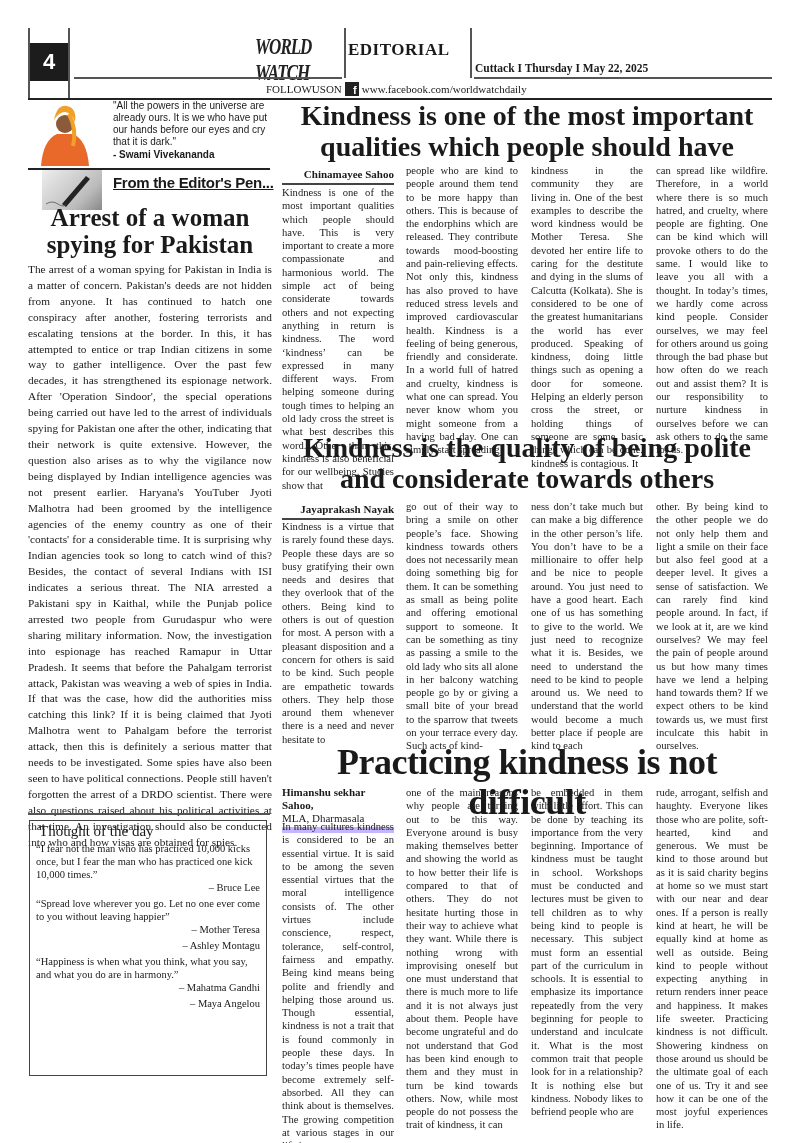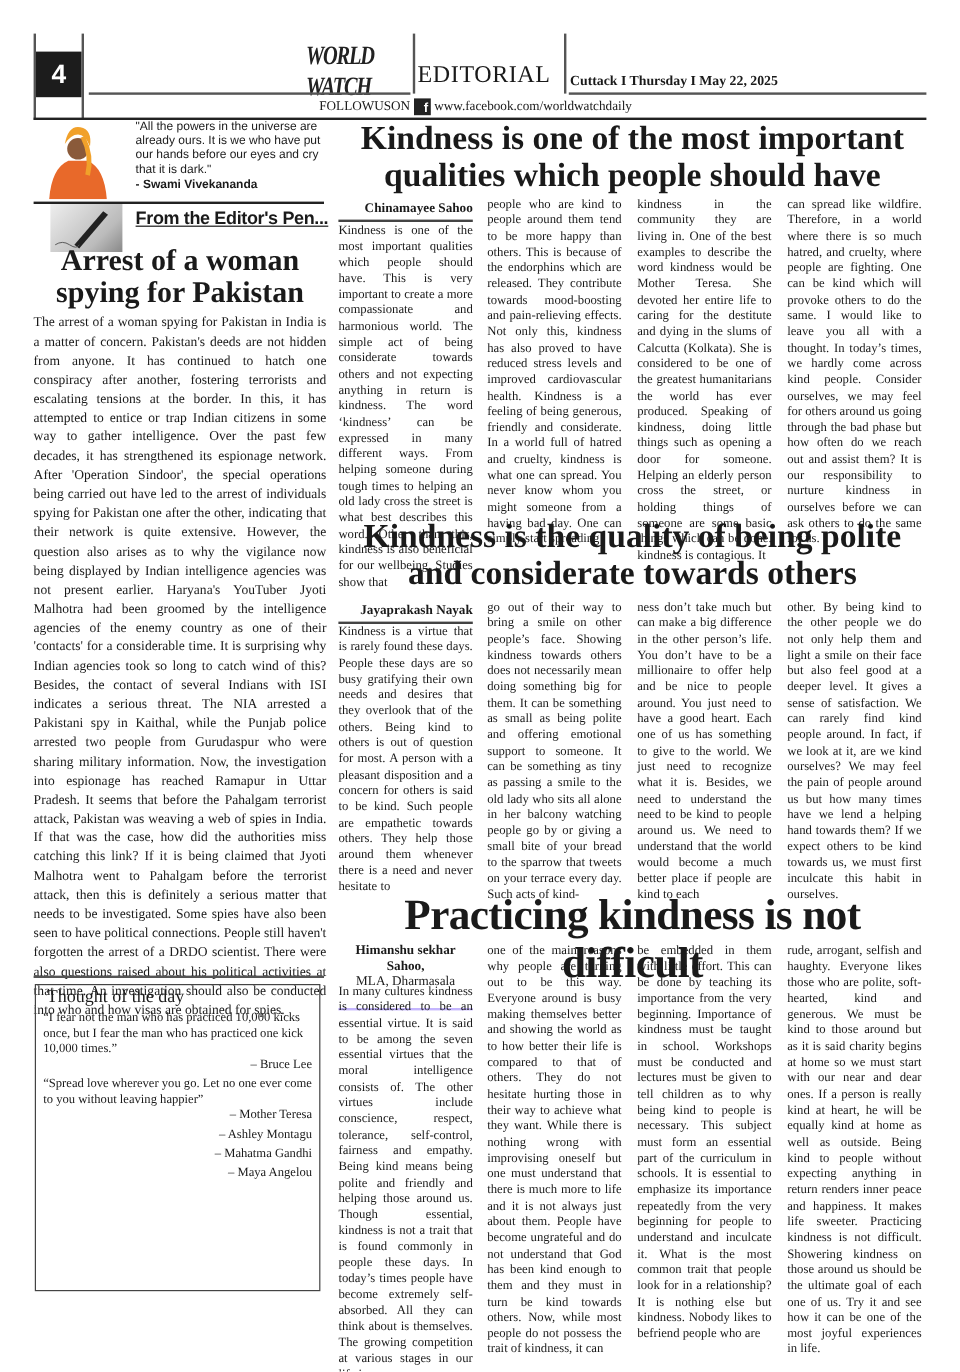--- a/index.html
+++ b/index.html
@@ -2,21 +2,21 @@
 <html><head>
 <meta charset="utf-8">
 <style>
   html, body { margin:0; padding:0; background:#ffffff; }
   body { width:800px; height:1143px; position:relative; overflow:hidden; font-family:"Liberation Serif", serif; color:#1a1a1a; }
   .abs { position:absolute; }
   .page-num { left:30px; top:43px; width:38px; height:38px; background:#1c1c1c; color:#fff; font-family:"Liberation Sans", sans-serif; font-weight:bold; font-size:22px; display:flex; align-items:center; justify-content:center; }
   .vline { background:#555; width:2px; }
   .hline { background:#555; height:2px; }
   .logo { left:255px; top:44px; width:88px; height:32px; font-family:"Liberation Serif", serif; font-weight:bold; font-style:italic; font-size:17px; letter-spacing:-1px; color:#222; display:flex; align-items:center; transform:scaleY(1.3); }
-  .section-label { left:348px; top:40px; font-family:"Liberation Serif", serif; font-weight:normal; font-size:20px; letter-spacing:0.5px;margin-top:11px; }
+  .section-label { left:348px; top:40px; font-family:"Liberation Serif", serif; font-weight:bold; font-size:17px; letter-spacing:0.5px; }
   .dateline { left:475px; top:62px; font-size:11.5px; font-weight:bold; }
   .follow { left:266px; top:82px; font-size:11px; display:flex; align-items:center; gap:3px; }
   .fb { width:14px; height:14px; background:#222; color:#fff; font-family:"Liberation Sans", sans-serif; font-weight:bold; font-size:11px; display:flex; align-items:flex-end; justify-content:flex-end; padding-right:2px; box-sizing:border-box; }
   .swami-img { left:37px; top:100px; width:56px; height:66px; }
   .swami-quote { left:113px; top:100px; width:156px; font-family:"Liberation Sans", sans-serif; font-size:10px; line-height:12px; }
   .swami-attr { display:block; text-align:left; font-weight:bold; margin-top:1px; }
   .pen-img { left:42px; top:170px; width:60px; height:40px; background:linear-gradient(135deg,#eee,#bbb 70%,#888); }
   .editor-pen { left:113px; top:174px; font-family:"Liberation Sans", sans-serif; font-weight:bold; font-size:15px; text-decoration:underline; letter-spacing:-0.3px; }
   .ed-headline { left:28px; top:204px; width:244px; text-align:center; font-family:"Liberation Serif", serif; font-weight:bold; font-size:25px; line-height:27px; }
   .ed-body { left:28px; top:262px; width:244px; font-size:11.3px; line-height:15.9px; text-align:justify; }
@@ -71,39 +71,40 @@
 <div class="abs ed-body">The arrest of a woman spying for Pakistan in India is a matter of concern. Pakistan's deeds are not hidden from anyone. It has continued to hatch one conspiracy after another, fostering terrorists and escalating tensions at the border. In this, it has attempted to entice or trap Indian citizens in some way to gather intelligence. Over the past few decades, it has strengthened its espionage network. After 'Operation Sindoor', the special operations being carried out have led to the arrest of individuals spying for Pakistan one after the other, indicating that their network is quite extensive. However, the question also arises as to why the vigilance now being displayed by Indian intelligence agencies was not present earlier. Haryana's YouTuber Jyoti Malhotra had been groomed by the intelligence agencies of the enemy country as one of their 'contacts' for a considerable time. It is surprising why Indian agencies took so long to catch wind of this? Besides, the contact of several Indians with ISI indicates a serious threat. The NIA arrested a Pakistani spy in Kaithal, while the Punjab police arrested two people from Gurudaspur who were sharing military information. Now, the investigation into espionage has reached Ramapur in Uttar Pradesh. It seems that before the Pahalgam terrorist attack, Pakistan was weaving a web of spies in India. If that was the case, how did the authorities miss catching this link? If it is being claimed that Jyoti Malhotra went to Pahalgam before the terrorist attack, then this is definitely a serious matter that needs to be investigated. Some spies have also been seen to have political connections. People still haven't forgotten the arrest of a DRDO scientist. There were also questions raised about his political activities at that time. An investigation should also be conducted into who and how visas are obtained for spies.</div>
 <div class="abs hline" style="left:28px;top:813px;width:242px;"></div>
 
 <div class="abs thought-box">
   <div class="thought-title">Thought of the day</div>
   <p class="q-text">“I fear not the man who has practiced 10,000 kicks once, but I fear the man who has practiced one kick 10,000 times.”</p>
   <p class="q-attr">– Bruce Lee</p>
   <p class="q-text">“Spread love wherever you go. Let no one ever come to you without leaving happier”</p>
   <p class="q-attr">– Mother Teresa</p>
   <p class="q-attr">– Ashley Montagu</p>
+  <p class="q-text">“Happiness is when what you think, what you say, and what you do are in harmony.”</p>
   <p class="q-attr">– Mahatma Gandhi</p>
   <p class="q-attr">– Maya Angelou</p>
 </div>
 
 <div class="abs headline" style="left:282px;top:100px;width:490px;font-size:28px;line-height:31px;">Kindness is one of the most important qualities which people should have</div>
 <div class="abs byline" style="left:282px;top:168px;width:112px;">Chinamayee Sahoo</div>
 <div class="abs col" style="left:282px;top:186px;width:112px;">Kindness is one of the most important qualities which people should have. This is very important to create a more compassionate and harmonious world. The simple act of being considerate towards others and not expecting anything in return is kindness. The word ‘kindness’ can be expressed in many different ways. From helping someone during tough times to helping an old lady cross the street is what best describes this word. Other than this, kindness is also beneficial for our wellbeing. Studies show that</div>
 <div class="abs col" style="left:406px;top:164px;width:112px;">people who are kind to people around them tend to be more happy than others. This is because of the endorphins which are released. They contribute towards mood-boosting and pain-relieving effects. Not only this, kindness has also proved to have reduced stress levels and improved cardiovascular health. Kindness is a feeling of being generous, friendly and considerate. In a world full of hatred and cruelty, kindness is what one can spread. You never know whom you might someone from a having bad day. One can simply start spreading</div>
 <div class="abs col" style="left:531px;top:164px;width:112px;">kindness in the community they are living in. One of the best examples to describe the word kindness would be Mother Teresa. She devoted her entire life to caring for the destitute and dying in the slums of Calcutta (Kolkata). She is considered to be one of the greatest humanitarians the world has ever produced. Speaking of kindness, doing little things such as opening a door for someone. Helping an elderly person cross the street, or holding things of someone are some basic things which can be done. kindness is contagious. It</div>
 <div class="abs col" style="left:656px;top:164px;width:112px;">can spread like wildfire. Therefore, in a world where there is so much hatred, and cruelty, where people are fighting. One can be kind which will provoke others to do the same. I would like to leave you all with a thought. In today’s times, we hardly come across kind people. Consider ourselves, we may feel for others around us going through the bad phase but how often do we reach out and assist them? It is our responsibility to nurture kindness in ourselves before we can ask others to do the same for us.</div>
 
 <div class="abs headline" style="left:282px;top:432px;width:490px;font-size:28px;line-height:31px;">Kindness is the quality of being polite and considerate towards others</div>
 <div class="abs byline" style="left:282px;top:503px;width:112px;">Jayaprakash Nayak</div>
 <div class="abs col" style="left:282px;top:520px;width:112px;">Kindness is a virtue that is rarely found these days. People these days are so busy gratifying their own needs and desires that they overlook that of the others. Being kind to others is out of question for most. A person with a pleasant disposition and a concern for others is said to be kind. Such people are empathetic towards others. They help those around them whenever there is a need and never hesitate to</div>
 <div class="abs col" style="left:406px;top:500px;width:112px;">go out of their way to bring a smile on other people’s face. Showing kindness towards others does not necessarily mean doing something big for them. It can be something as small as being polite and offering emotional support to someone. It can be something as tiny as passing a smile to the old lady who sits all alone in her balcony watching people go by or giving a small bite of your bread to the sparrow that tweets on your terrace every day. Such acts of kind-</div>
 <div class="abs col" style="left:531px;top:500px;width:112px;">ness don’t take much but can make a big difference in the other person’s life. You don’t have to be a millionaire to offer help and be nice to people around. You just need to have a good heart. Each one of us has something to give to the world. We just need to recognize what it is. Besides, we need to understand the need to be kind to people around us. We need to understand that the world would become a much better place if people are kind to each</div>
 <div class="abs col" style="left:656px;top:500px;width:112px;">other. By being kind to the other people we do not only help them and light a smile on their face but also feel good at a deeper level. It gives a sense of satisfaction. We can rarely find kind people around. In fact, if we look at it, are we kind ourselves? We may feel the pain of people around us but how many times have we lend a helping hand towards them? If we expect others to be kind towards us, we must first inculcate this habit in ourselves.</div>
 
 <div class="abs headline" style="left:282px;top:742px;width:490px;font-size:36px;line-height:40px;letter-spacing:-0.5px;">Practicing kindness is not difficult</div>
-<div class="abs" style="left:282px;top:786px;width:112px;text-align:center;font-size:11px;line-height:13px;border-bottom:2px solid #c4b5fd;padding-bottom:15px;">
+<div class="abs" style="left:282px;top:786px;width:112px;font-size:11px;line-height:13px;border-bottom:6px solid #c4b5fd;padding-bottom:2px;">
   <div style="font-weight:bold;">Himanshu sekhar Sahoo,</div>
   <div>MLA, Dharmasala</div>
 </div>
 <div class="abs col" style="left:282px;top:820px;width:112px;">In many cultures kindness is considered to be an essential virtue. It is said to be among the seven essential virtues that the moral intelligence consists of. The other virtues include conscience, respect, tolerance, self-control, fairness and empathy. Being kind means being polite and friendly and helping those around us. Though essential, kindness is not a trait that is found commonly in people these days. In today’s times people have become extremely self-absorbed. All they can think about is themselves. The growing competition at various stages in our life is</div>
 <div class="abs col" style="left:406px;top:786px;width:112px;">one of the main reasons why people are turning out to be this way. Everyone around is busy making themselves better and showing the world as to how better their life is compared to that of others. They do not hesitate hurting those in their way to achieve what they want. While there is nothing wrong with improvising oneself but one must understand that there is much more to life and it is not always just about them. People have become ungrateful and do not understand that God has been kind enough to them and they must in turn be kind towards others. Now, while most people do not possess the trait of kindness, it can</div>
 <div class="abs col" style="left:531px;top:786px;width:112px;">be embedded in them with little effort. This can be done by teaching its importance from the very beginning. Importance of kindness must be taught in school. Workshops must be conducted and lectures must be given to tell children as to why being kind to people is necessary. This subject must form an essential part of the curriculum in schools. It is essential to emphasize its importance repeatedly from the very beginning for people to understand and inculcate it. What is the most common trait that people look for in a relationship? It is nothing else but kindness. Nobody likes to befriend people who are</div>
 <div class="abs col" style="left:656px;top:786px;width:112px;">rude, arrogant, selfish and haughty. Everyone likes those who are polite, soft-hearted, kind and generous. We must be kind to those around but as it is said charity begins at home so we must start with our near and dear ones. If a person is really kind at heart, he will be equally kind at home as well as outside. Being kind to people without expecting anything in return renders inner peace and happiness. It makes life sweeter. Practicing kindness is not difficult. Showering kindness on those around us should be the ultimate goal of each one of us. Try it and see how it can be one of the most joyful experiences in life.</div>
 
 </body></html>

